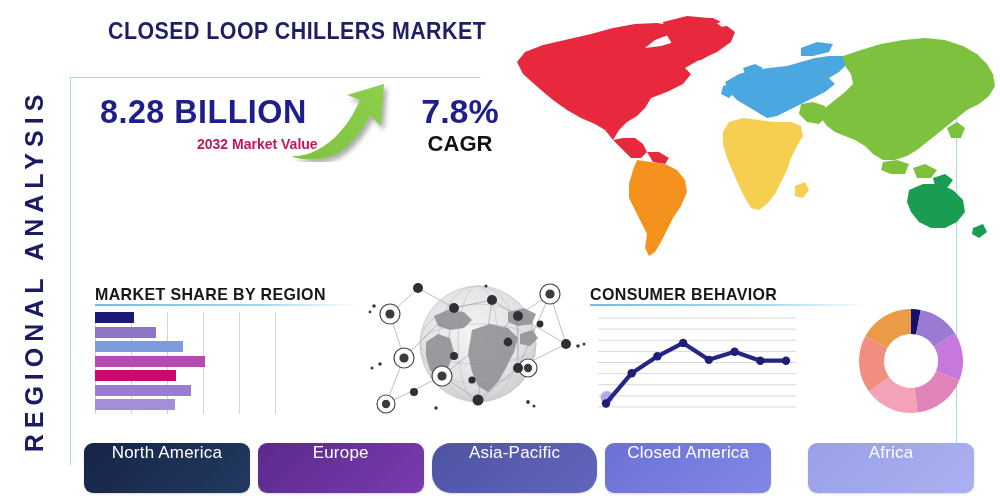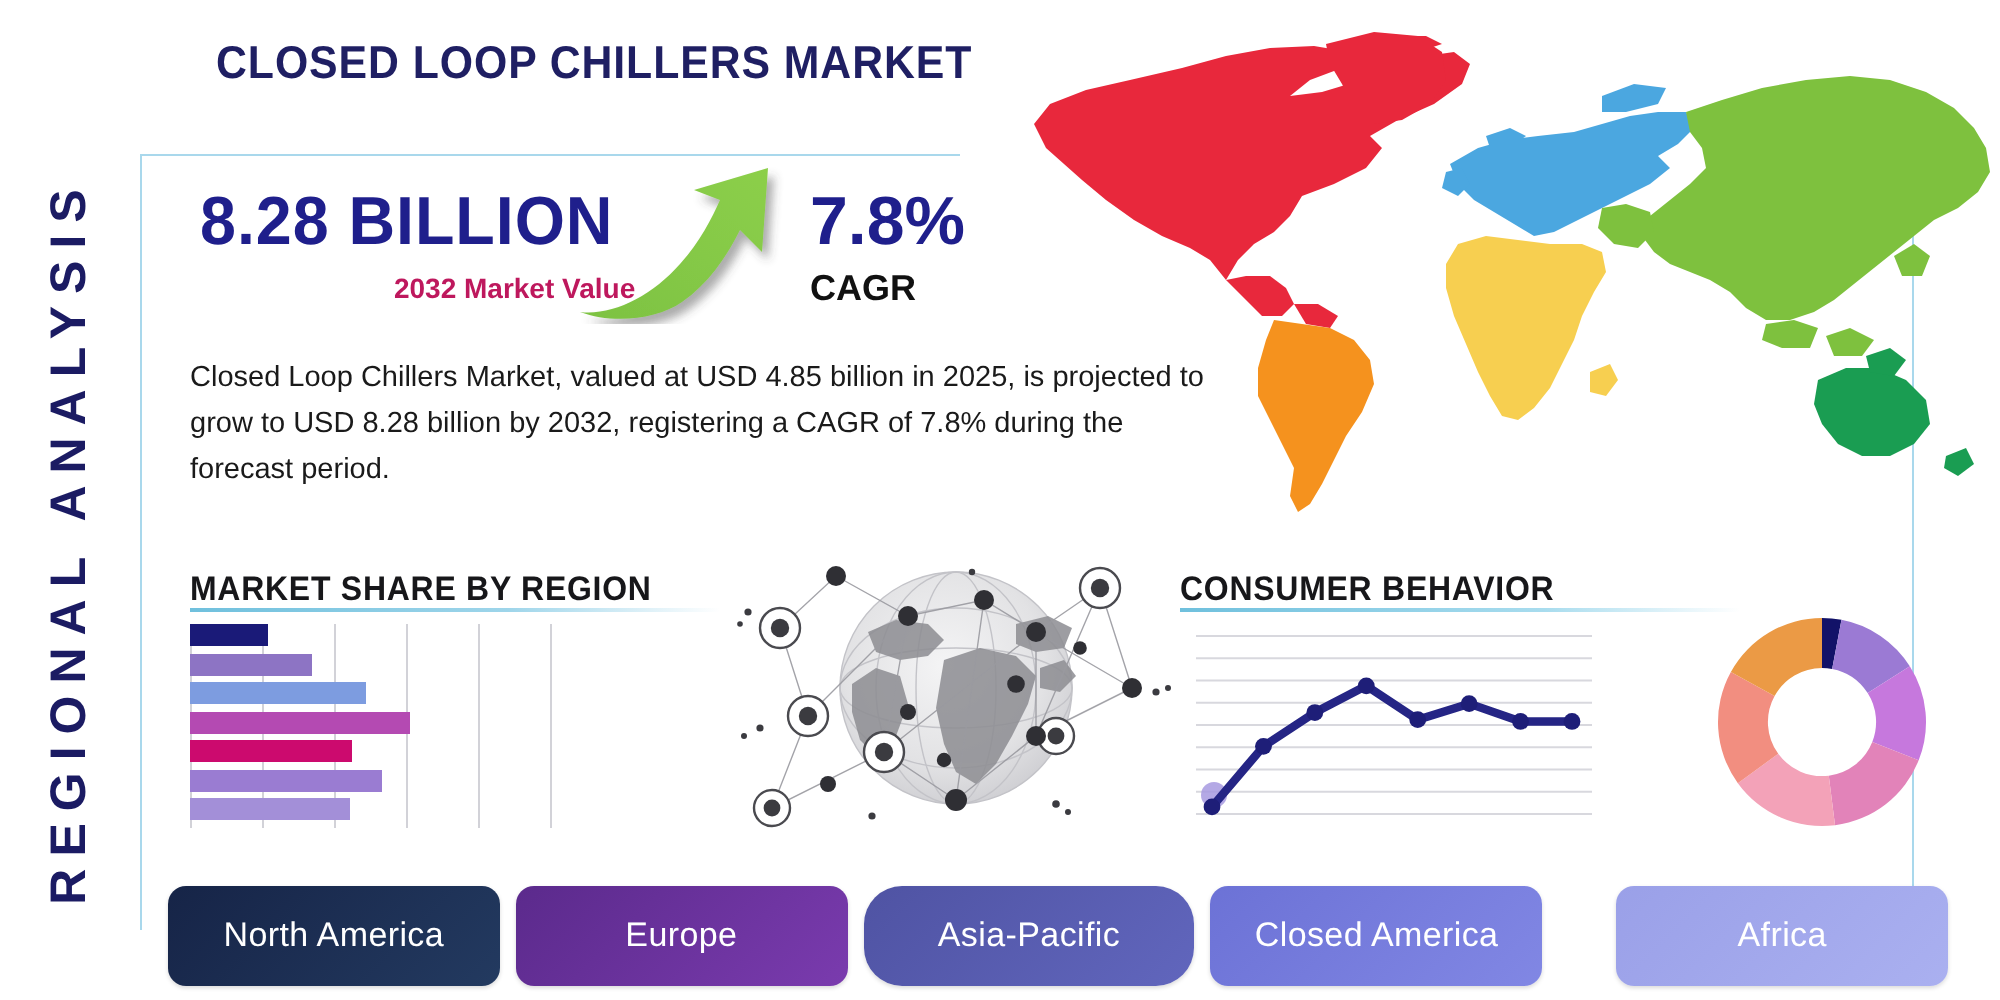--- a/index.html
+++ b/index.html
@@ -103,35 +103,35 @@
     font-weight: 700;
     font-size: 14px;
     color: #be185d;
     line-height: 28px;
     white-space: nowrap;
   }
   #stat-right {
     position: absolute;
     left: 305px;
     top: 0;
-    text-align: left;
+    text-align: center;
     width: 110px;
   }
   #cagr-value {
     font-family: "Liberation Sans Narrow", "Liberation Sans", sans-serif;
     font-weight: 700;
     font-size: 34px;
     color: #1f1f8c;
     line-height: 38px;
     white-space: nowrap;
   }
   #cagr-label {
     font-family: "Liberation Sans", sans-serif;
     font-weight: 700;
-    font-size: 18px;
+    font-size: 22px;
     color: #111111;
     line-height: 28px;
     white-space: nowrap;
   }
   #growth-arrow {
     position: absolute;
     left: 288px;
     top: 82px;
     width: 105px;
     height: 80px;
@@ -246,21 +246,21 @@
     top: 443px;
     width: 890px;
     height: 50px;
     display: flex;
     gap: 8px;
   }
   .region-btn {
     flex: 1;
     border-radius: 9px;
     display: flex;
-    align-items: center;
+    align-items: flex-start;
     justify-content: center;
     font-family: "Liberation Sans", sans-serif;
     font-size: 17px;
     color: #ffffff;
     letter-spacing: 0.2px;
     box-shadow: 0 1px 2px rgba(0,0,0,0.15);
   }
 </style>
 </head>
 <body>
@@ -295,21 +295,20 @@
           <stop offset="100%" stop-color="#8ccf4a"></stop>
         </linearGradient>
         <filter id="arrShadow" x="-20%" y="-20%" width="150%" height="150%">
           <feDropShadow dx="3" dy="4" stdDeviation="2.5" flood-color="#444" flood-opacity="0.45"></feDropShadow>
         </filter>
       </defs>
       <path filter="url(#arrShadow)" fill="url(#arrGrad)" d="M2,74 C18,76 38,66 52,50 C62,39 68,27 72,18 L59,13 L96,2 L93,44 L82,33 C75,47 66,60 53,69 C40,78 18,80 2,74 Z"></path>
     </svg>
   </div>
 
-  <div id="description">Closed Loop Chillers Market, valued at USD 4.85 billion in 2025, is projected to grow to USD 8.28 billion by 2032, registering a CAGR of 7.8% during the forecast period.</div>
 
   <div id="world-map">
     <svg width="505" height="255" viewBox="0 0 505 255">
       <g>
         <path fill="#e8283c" d="M28,62 L22,50 L30,40 L48,33 L70,28 L96,22 L118,16 L140,12 L162,11 L180,14 L176,22 L160,28 L150,36 L166,34 L186,28 L202,22 L218,16 L232,14 L240,20 L236,30 L222,40 L204,48 L190,56 L196,62 L188,72 L172,80 L156,86 L150,96 L142,104 L132,110 L124,118 L118,128 L110,118 L100,112 L86,106 L72,98 L58,88 L46,78 Z"></path>
         <path fill="#e8283c" d="M118,128 L128,126 L140,126 L148,132 L152,140 L146,146 L136,146 L130,140 Z"></path>
         <path fill="#e8283c" d="M152,140 L164,140 L174,146 L170,152 L158,150 Z"></path>
         <path fill="#e8283c" d="M172,10 L196,6 L218,6 L226,10 L214,14 L192,16 Z"></path>
       </g>
       <g>

